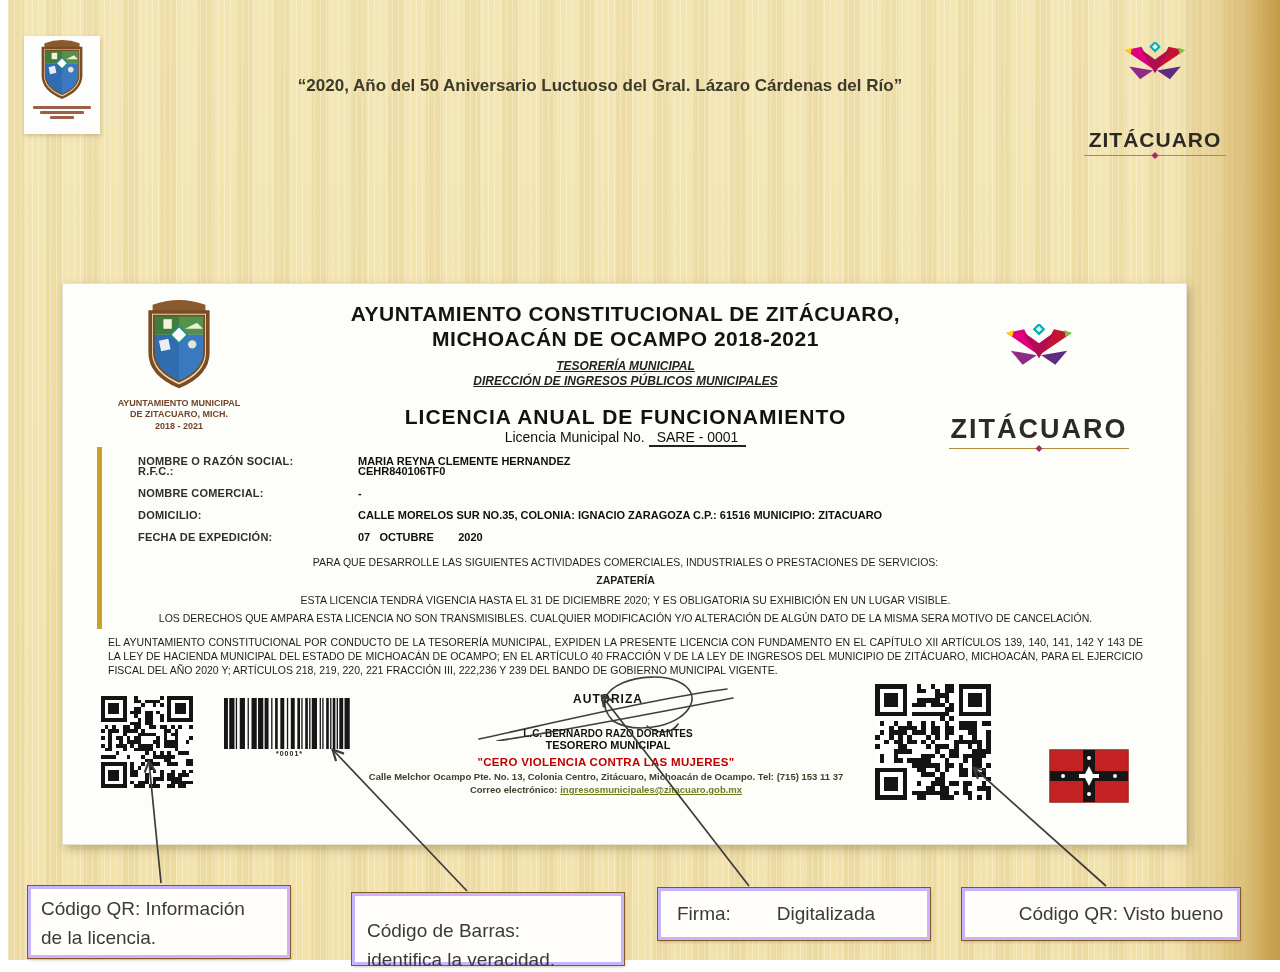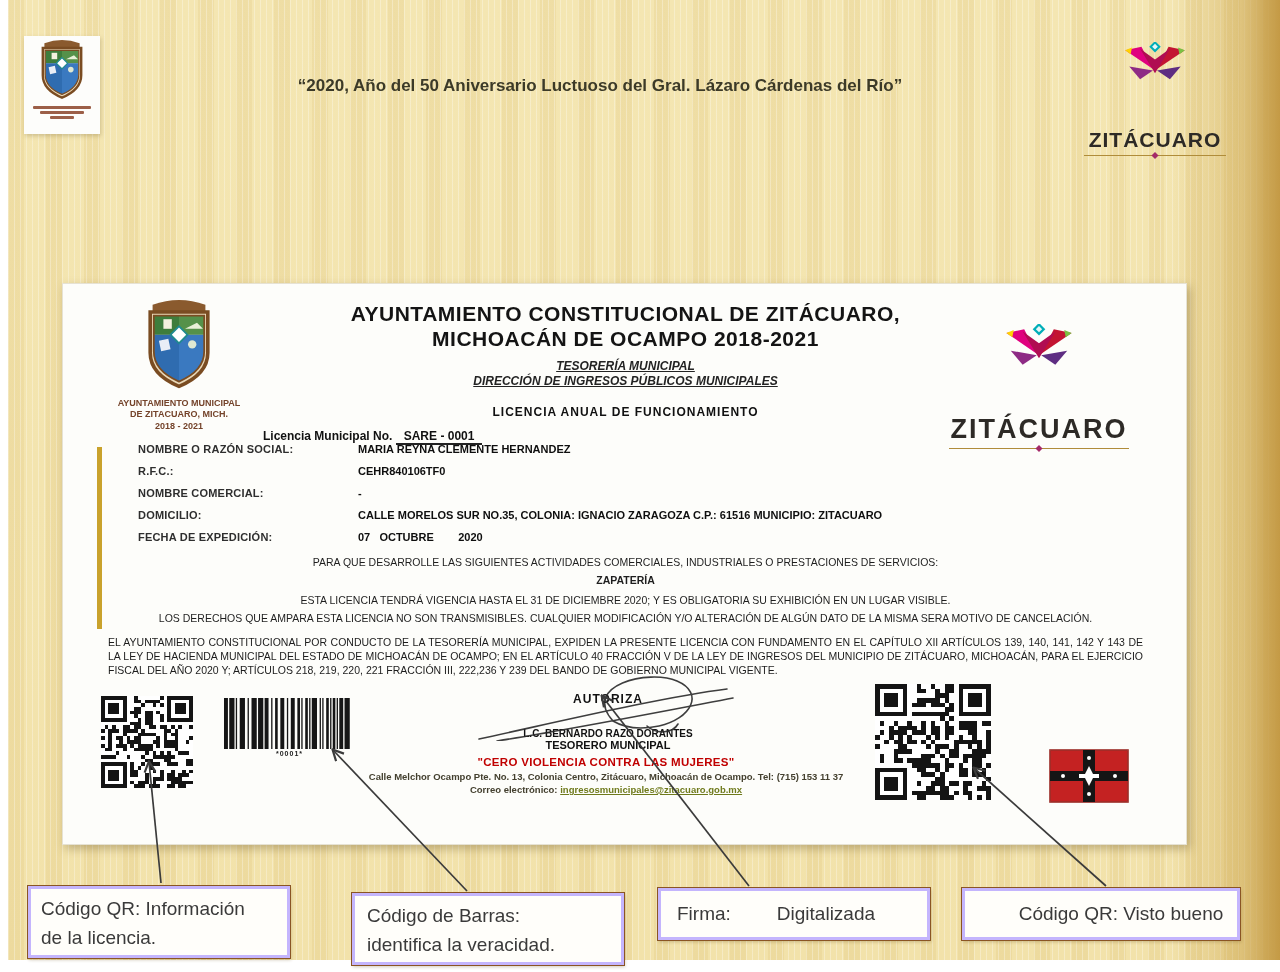--- a/index.html
+++ b/index.html
@@ -37,22 +37,22 @@
   .license{position:absolute;left:62px;top:283px;width:1125px;height:562px;background:#fdfdfa;
     box-shadow:3px 4px 9px rgba(110,90,45,.38);border:1px solid #e6e2d4;box-sizing:border-box;color:#1c1c1c;}
   .lic-shield{position:absolute;left:70px;top:16px;width:92px;height:96px;}
   .lic-shield-cap{position:absolute;left:18px;top:114px;width:196px;text-align:center;
     font-size:9px;font-weight:800;color:#74432a;line-height:1.25;}
   .lic-head{position:absolute;left:200px;top:18px;width:725px;text-align:center;}
   .org1,.org2{font-size:21px;font-weight:800;letter-spacing:.5px;color:#141414;line-height:1.18;}
   .dept{font-size:12px;font-weight:bold;font-style:italic;text-decoration:underline;color:#232323;line-height:1.3;}
   .dept1{margin-top:7px;}
   .doc-title{position:absolute;left:200px;top:121px;width:725px;text-align:center;
-    font-size:12px;font-weight:800;letter-spacing:1px;color:#111;}
-  .doc-no{position:absolute;left:200px;top:145px;width:725px;font-size:12px;font-weight:700;color:#111;}
+    font-size:21px;font-weight:800;letter-spacing:1px;color:#111;}
+  .doc-no{position:absolute;left:200px;top:145px;width:725px;text-align:center;font-size:14px;font-weight:400;color:#111;}
   .doc-no .num{border-bottom:2px solid #222;padding:0 8px;}
   .lic-logo{position:absolute;left:878px;top:40px;width:196px;text-align:center;}
   .lic-logo .bfly{width:86px;height:46px;margin:0 auto;}
   .gold-bar{position:absolute;left:34px;top:163px;width:5px;height:182px;background:#c9a22c;}
 
   .f-row{position:absolute;left:75px;width:1020px;font-size:11px;line-height:1;}
   .f-label{display:inline-block;width:220px;font-weight:600;color:#2e2e2e;letter-spacing:.2px;}
   .f-value{font-weight:800;color:#0e0e0e;white-space:pre;}
   .cline{position:absolute;left:40px;width:1045px;text-align:center;font-size:10.5px;color:#1e1e1e;}
   .bold{font-weight:800;}
@@ -79,21 +79,21 @@
   .addr{position:absolute;left:143px;top:487px;width:800px;text-align:center;
     font-size:9.5px;font-weight:bold;color:#44402f;}
   .email-line{position:absolute;left:143px;top:500px;width:800px;text-align:center;
     font-size:9.5px;font-weight:bold;color:#44402f;}
   .email-link{color:#6f7a1c;text-decoration:underline;cursor:pointer;}
 
   
   .callout{position:absolute;background:#fffefa;border:3px solid #c4b5fd;box-shadow:0 0 0 1px #8a5524, 1px 2px 3px rgba(110,85,35,.3);
     box-sizing:border-box;font-size:19px;color:#3a3a3a;}
   .co1{left:28px;top:886px;width:262px;height:72px;padding:6px 10px;line-height:1.5;}
-  .co2{left:352px;top:893px;width:272px;height:72px;padding:6px 12px;line-height:1.5;}
+  .co2{left:352px;top:893px;width:272px;height:72px;padding:21px 12px;line-height:1.5;}
   .co3{left:658px;top:888px;width:272px;height:52px;display:flex;align-items:center;padding-left:16px;}
   .co3 .gap{display:inline-block;width:46px;}
   .co4{left:962px;top:888px;width:278px;height:52px;display:flex;align-items:center;justify-content:center;padding-left:40px;}
 
   .overlay{position:absolute;left:0;top:0;width:1280px;height:972px;pointer-events:none;z-index:6;}
   .overlay line{stroke:#3b3b3b;stroke-width:1.7;}
 </style>
 </head>
 <body>
 
@@ -192,21 +192,21 @@
             <path d="M94 12 L84 8 L86 18 Z" fill="#7ac143"></path>
             <rect x="44" y="1" width="12" height="12" fill="#00aeb8" transform="rotate(45 50 7)"></rect>
             <rect x="47" y="4" width="6" height="6" fill="#e6f7f8" transform="rotate(45 50 7)"></rect>
           </svg></div>
       <div class="wordmark wm-lg">ZITÁCUARO</div>
       <div class="tagline"></div>
     </div>
 
     <div class="gold-bar"></div>
 
-    <div class="f-row" style="top:160px">
+    <div class="f-row" style="top:172px">
       <span class="f-label">NOMBRE O RAZÓN SOCIAL:</span><span class="f-value">MARIA REYNA CLEMENTE HERNANDEZ</span>
     </div>
     <div class="f-row" style="top:182px">
       <span class="f-label">R.F.C.:</span><span class="f-value">CEHR840106TF0</span>
     </div>
     <div class="f-row" style="top:204px">
       <span class="f-label">NOMBRE COMERCIAL:</span><span class="f-value">-</span>
     </div>
     <div class="f-row" style="top:226px">
       <span class="f-label">DOMICILIO:</span><span class="f-value">CALLE MORELOS SUR NO.35, COLONIA: IGNACIO ZARAGOZA C.P.: 61516 MUNICIPIO: ZITACUARO</span>

